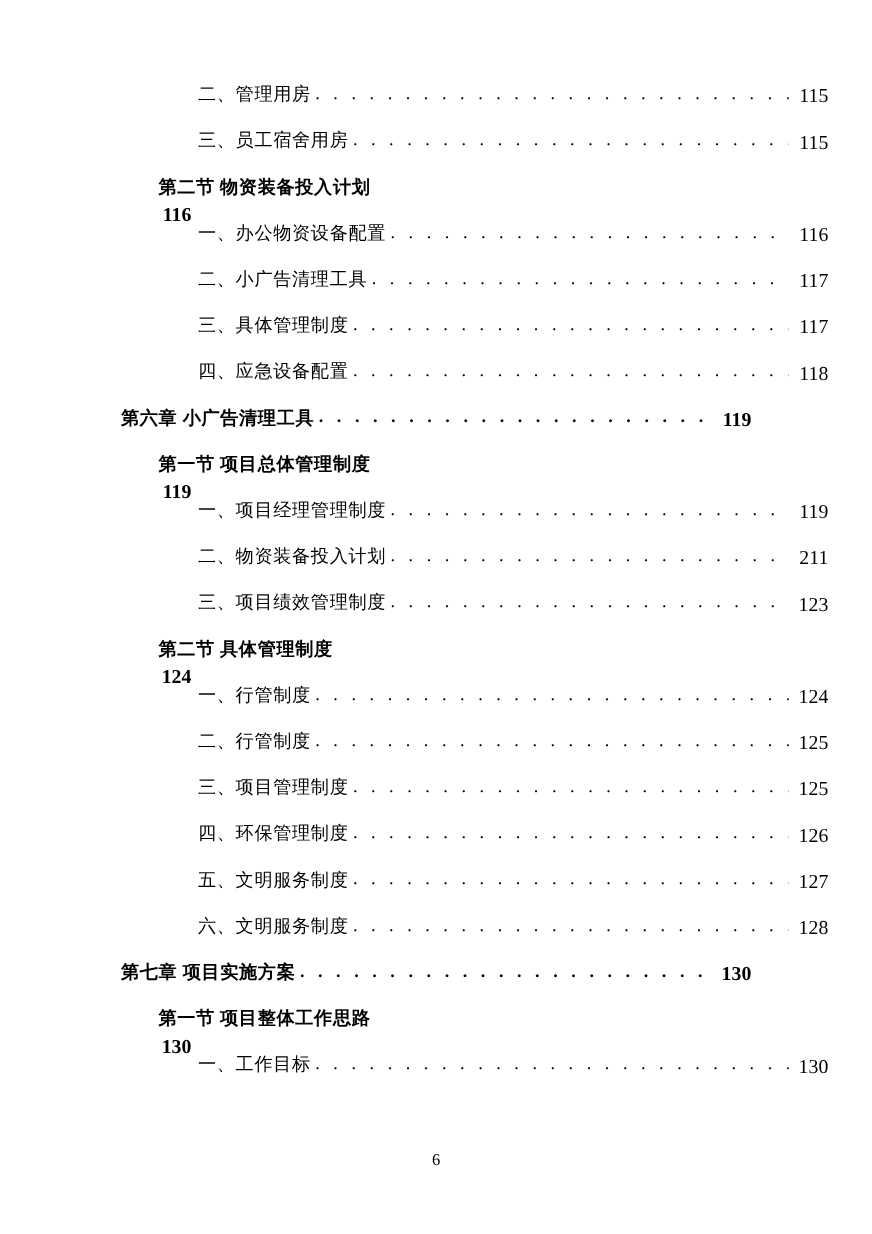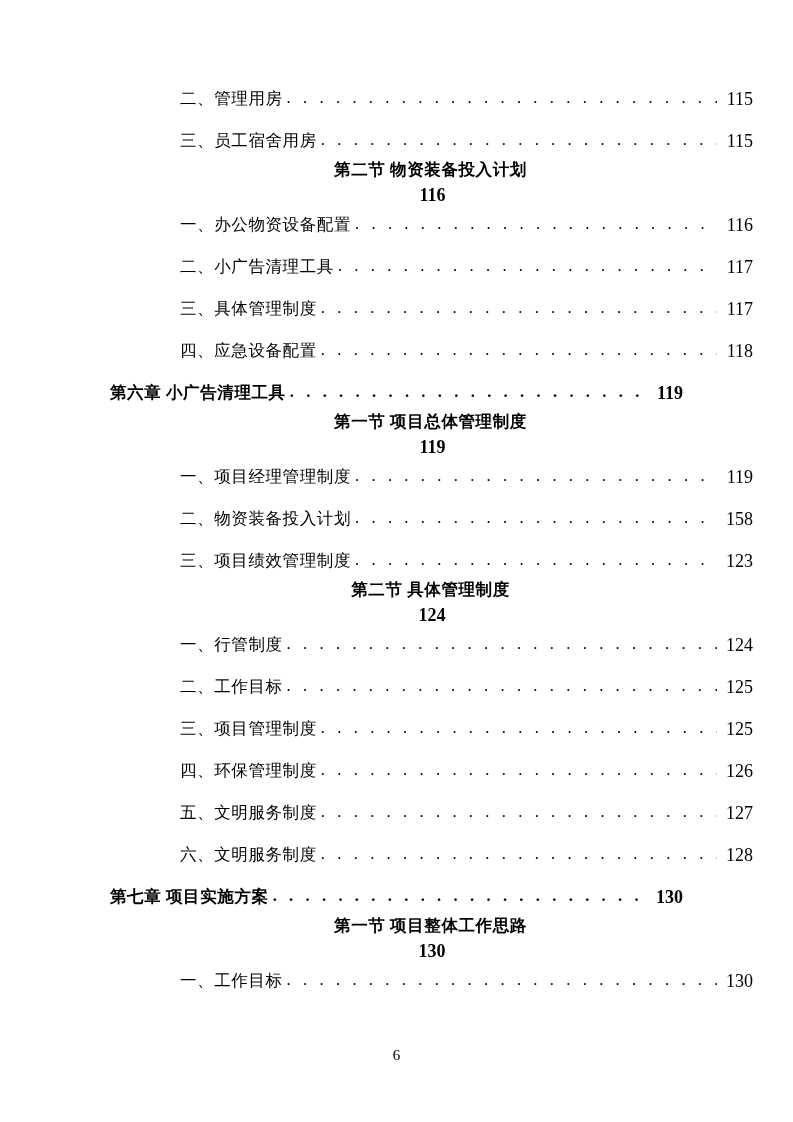--- a/index.html
+++ b/index.html
@@ -20,21 +20,21 @@
     width: 793px;
     height: 1122px;
     box-sizing: border-box;
     padding: 78px 110px 40px 110px;
   }
   .toc {
     display: block;
   }
   .toc-entry {
     display: flex;
-    align-items: center;
+    align-items: flex-start;
     width: 100%;
     font-size: 16.5px;
     line-height: 1;
     height: 42px;
     white-space: nowrap;
   }
   .toc-entry .title {
     flex: 0 0 auto;
     letter-spacing: 0.6px;
   }
@@ -125,39 +125,39 @@
         <span class="page-num">119</span>
       </div>
       <div class="toc-entry lvl-3">
         <span class="title">一、项目经理管理制度</span>
         <span class="leader">. . . . . . . . . . . . . . . . . . . . . . . . . . . . . . . . . . . . . . . . . . . . . . . . . . . . . . . . . . . . . . . . .</span>
         <span class="page-num">119</span>
       </div>
       <div class="toc-entry lvl-3">
         <span class="title">二、物资装备投入计划</span>
         <span class="leader">. . . . . . . . . . . . . . . . . . . . . . . . . . . . . . . . . . . . . . . . . . . . . . . . . . . . . . . . . . . . . . . . .</span>
-        <span class="page-num">158</span>
+        <span class="page-num">211</span>
       </div>
       <div class="toc-entry lvl-3">
         <span class="title">三、项目绩效管理制度</span>
         <span class="leader">. . . . . . . . . . . . . . . . . . . . . . . . . . . . . . . . . . . . . . . . . . . . . . . . . . . . . . . . . . . . . . . . .</span>
         <span class="page-num">123</span>
       </div>
       <div class="toc-entry lvl-2">
         <span class="title">第二节  具体管理制度</span>
         <span class="leader">. . . . . . . . . . . . . . . . . . . . . . . . . . . . . . . . . . . . . . . . . . . . . . . . . . . . . . . . . . . . . . . . .</span>
         <span class="page-num">124</span>
       </div>
       <div class="toc-entry lvl-3">
         <span class="title">一、行管制度</span>
         <span class="leader">. . . . . . . . . . . . . . . . . . . . . . . . . . . . . . . . . . . . . . . . . . . . . . . . . . . . . . . . . . . . . . . . .</span>
         <span class="page-num">124</span>
       </div>
       <div class="toc-entry lvl-3">
-        <span class="title">二、工作目标</span>
+        <span class="title">二、行管制度</span>
         <span class="leader">. . . . . . . . . . . . . . . . . . . . . . . . . . . . . . . . . . . . . . . . . . . . . . . . . . . . . . . . . . . . . . . . .</span>
         <span class="page-num">125</span>
       </div>
       <div class="toc-entry lvl-3">
         <span class="title">三、项目管理制度</span>
         <span class="leader">. . . . . . . . . . . . . . . . . . . . . . . . . . . . . . . . . . . . . . . . . . . . . . . . . . . . . . . . . . . . . . . . .</span>
         <span class="page-num">125</span>
       </div>
       <div class="toc-entry lvl-3">
         <span class="title">四、环保管理制度</span>

